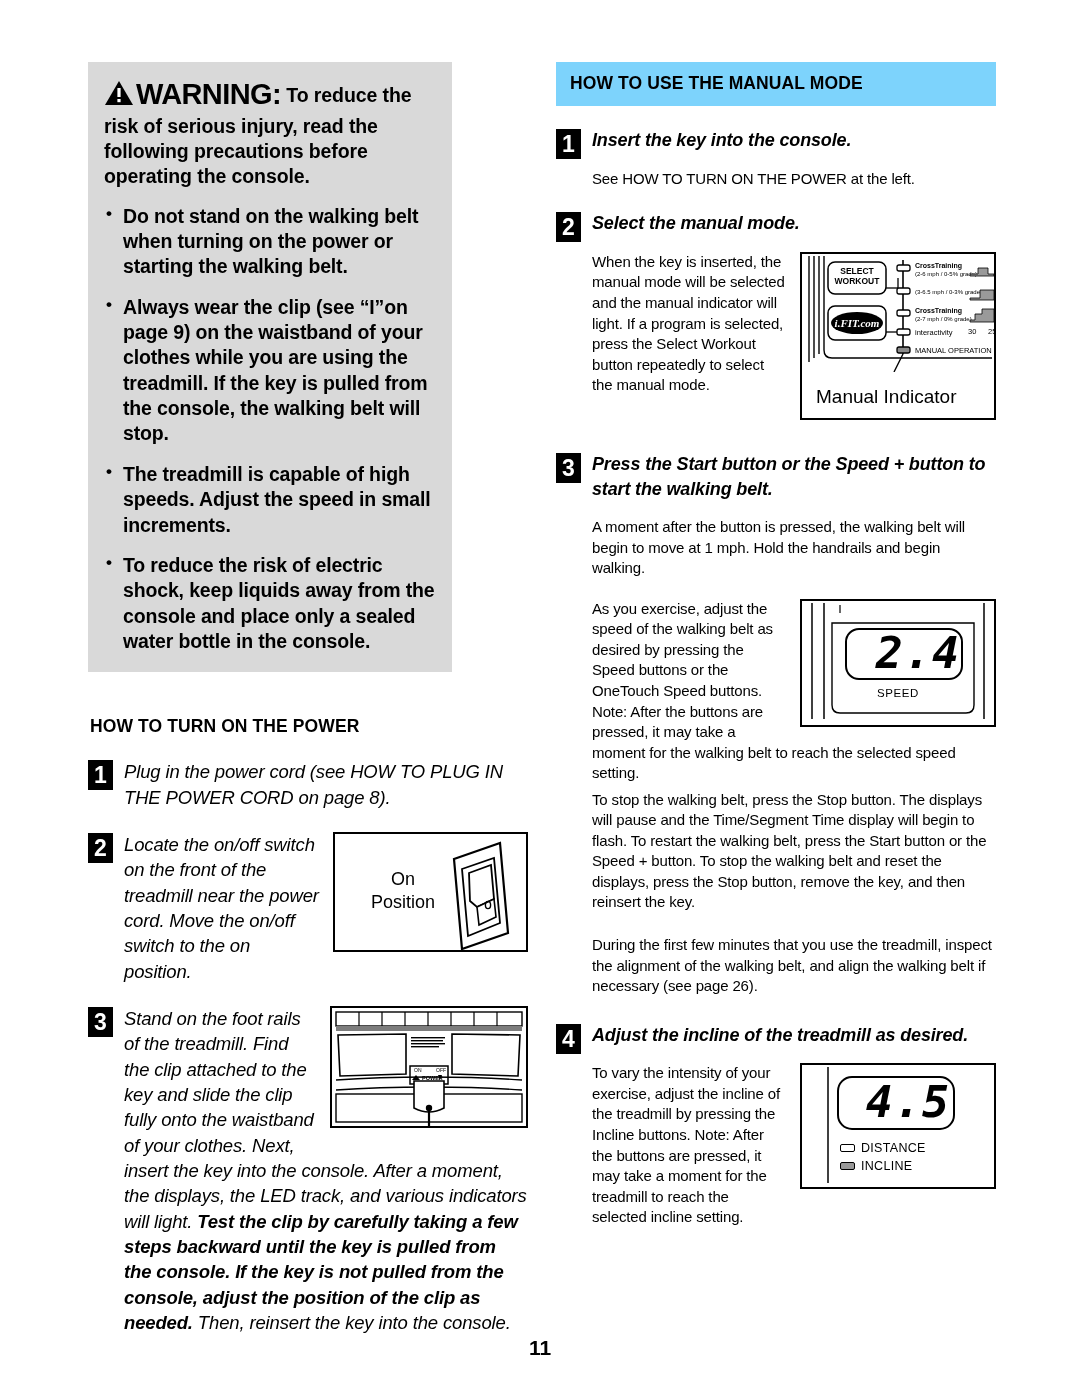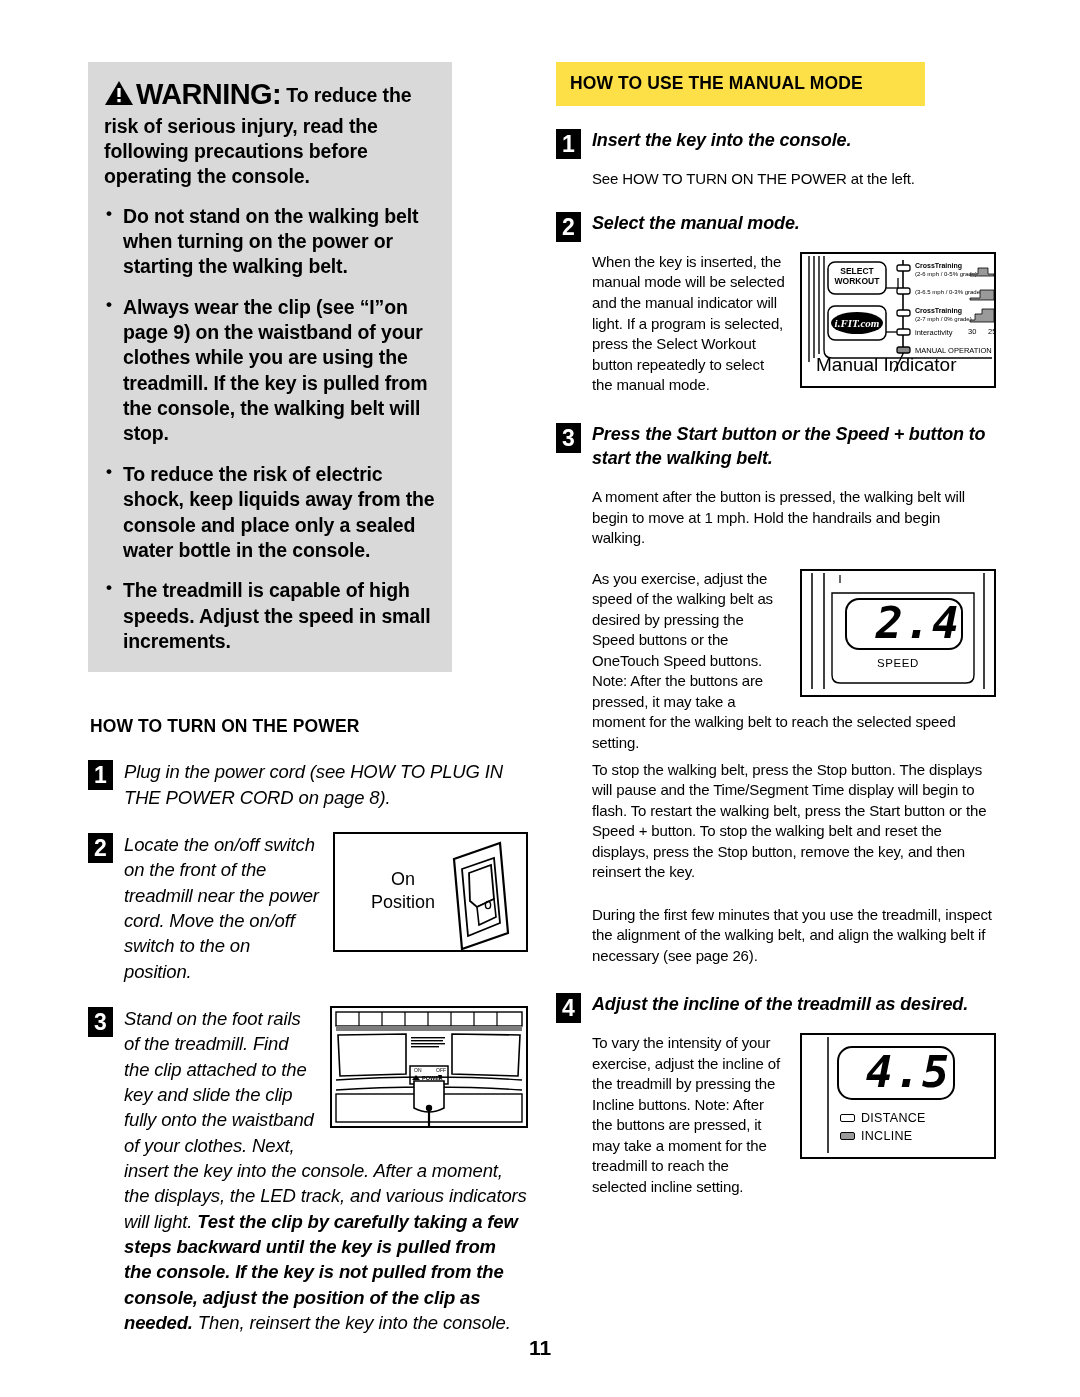--- a/index.html
+++ b/index.html
@@ -71,23 +71,23 @@
   }
 
   
   .sec-head {
     font-weight: bold;
     font-size: 17.5px;
     letter-spacing: 0.1px;
     margin: 0;
   }
   .sec-head.banner {
-    background: #fde047;
+    background: #7dd3fc;
     padding: 11px 14px 12px 14px;
-    width: 369px;
+    width: 440px;
   }
   .sec-head.plain {
     margin-top: 44px;
     padding-left: 2px;
   }
 
   
   .step { position: relative; margin-top: 22px; }
   .step-num {
     position: absolute;
@@ -138,21 +138,21 @@
   .switch-label {
     position: absolute;
     left: 22px; top: 34px;
     width: 92px;
     text-align: center;
     font-size: 18px;
     line-height: 1.28;
   }
 
   .fig-treadmill { width: 198px; height: 122px; }
-  .fig-console   { width: 196px; height: 136px; text-decoration: underline; }
+  .fig-console   { width: 196px; height: 168px; text-decoration: underline; }
   .fig-speed     { width: 196px; height: 128px; }
   .fig-incline   { width: 196px; height: 126px; }
 
   .manual-ind-label {
     position: absolute;
     left: 14px; bottom: 10px;
     font-size: 19px;
   }
   .lcd-text {
     font-family: "DejaVu Sans Mono", monospace;
@@ -205,22 +205,22 @@
           <svg width="30" height="26" viewBox="0 0 30 26" aria-hidden="true">
             <polygon points="15,1 29,25 1,25" fill="#000"></polygon>
             <rect x="13.4" y="8" width="3.2" height="9" fill="#fff"></rect>
             <rect x="13.4" y="19" width="3.2" height="3.2" fill="#fff"></rect>
           </svg>
         </span><span class="warn-word">WARNING</span><span class="warn-word">:</span><span> To reduce the risk of serious injury, read the following precautions before operating the console.</span>
       </div>
       <ul class="bullets">
         <li>Do not stand on the walking belt when turning on the power or starting the walking belt.</li>
         <li>Always wear the clip (see “I”on page 9) on the waistband of your clothes while you are using the treadmill. If the key is pulled from the console, the walking belt will stop.</li>
+        <li>The treadmill is capable of high speeds. Adjust the speed in small increments.</li>
         <li>To reduce the risk of electric shock, keep liquids away from the console and place only a sealed water bottle in the console.</li>
-        <li>The treadmill is capable of high speeds. Adjust the speed in small increments.</li>
       </ul>
     </div>
 
     <h2 class="sec-head plain">HOW TO TURN ON THE POWER</h2>
 
     <div class="step">
       <div class="step-num">1</div>
       <div class="step-body">Plug in the power cord (see HOW TO PLUG IN THE POWER CORD on page 8).</div>
     </div>
 

